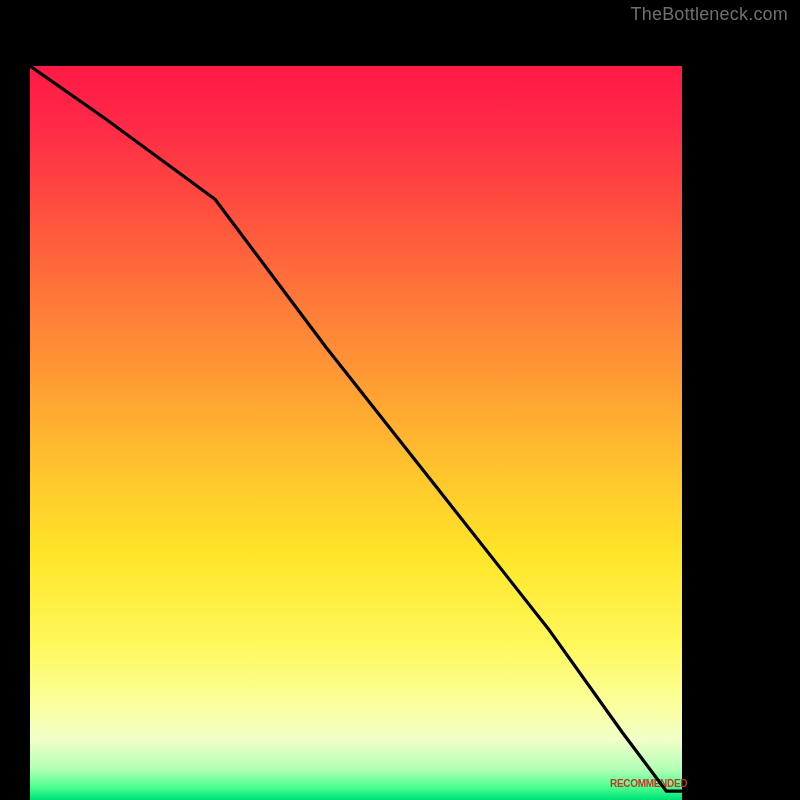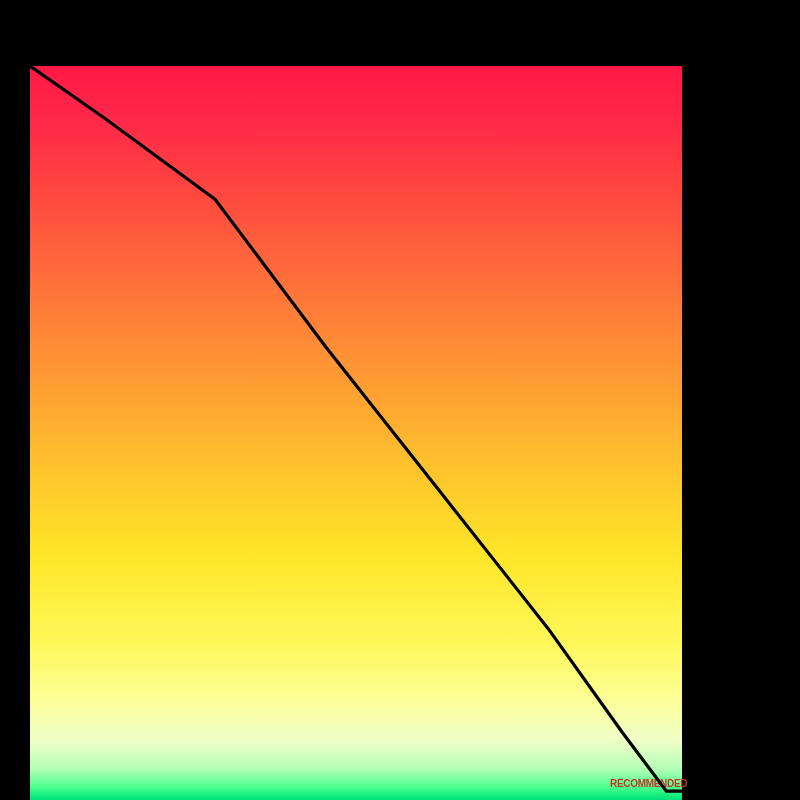--- a/index.html
+++ b/index.html
@@ -71,20 +71,21 @@
     inset: 0;
     width: 740px;
     height: 740px;
   }
 </style>
 </head>
 <body>
 
 <div class="frame">
 
+  <div class="watermark">TheBottleneck.com</div>
 
   <div class="plot-area">
     <div class="gradient"></div>
 
     <div class="recommended" style="left:580px; top:712px;">RECOMMENDED</div>
 
     <svg class="line" viewBox="0 0 740 740" preserveAspectRatio="none">
       <path d="M0.0 0.0 L74.0 51.8 L185.0 133.2 L296.0 281.2 L407.0 421.8 L518.0 562.4 L592.0 666.0 L636.4 725.2 L680.8 725.2 L740.0 651.2" fill="none" stroke="#000" stroke-width="3.2" stroke-linejoin="round" stroke-linecap="round"></path>
     </svg>
   </div>

